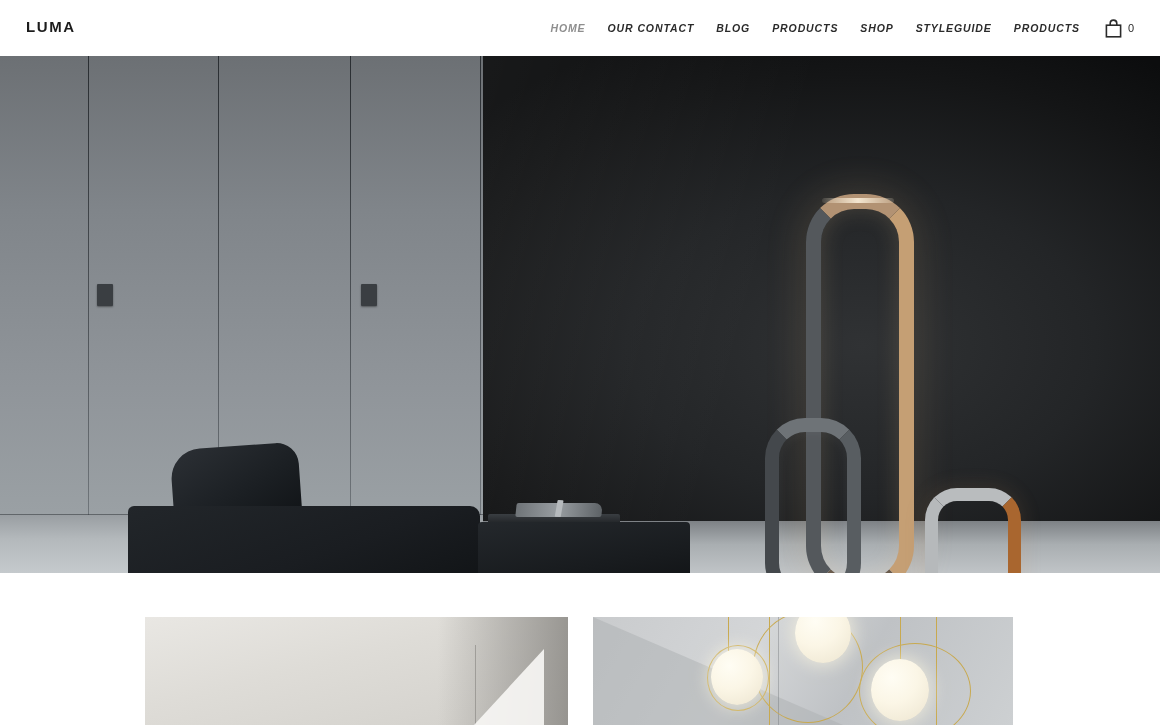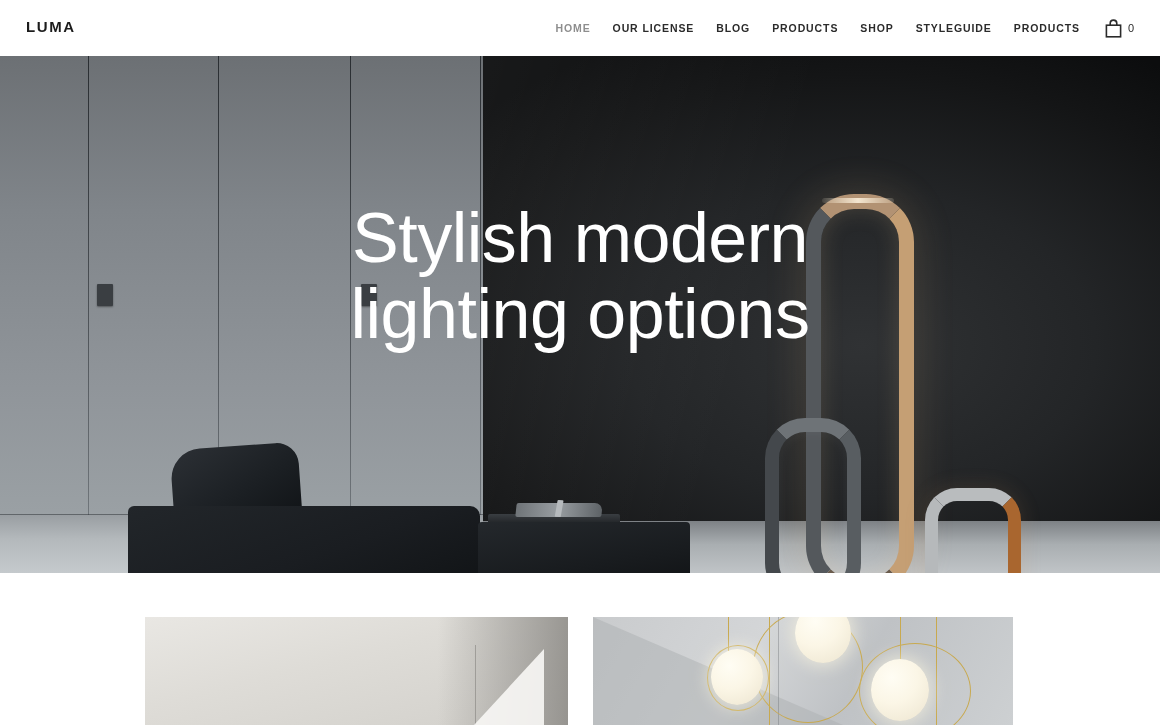--- a/index.html
+++ b/index.html
@@ -29,20 +29,21 @@
     position:absolute; right:26px; top:0;
     height:56px;
     display:flex; align-items:center; gap:0;
   }
   .nav-link {
     font-size:10.5px; font-weight:bold;
     letter-spacing:0.9px; color:#2b2b2b;
     text-decoration:none;
     padding:0 11px; white-space:nowrap;
     line-height:1;
+    font-style:italic;
   }
   .nav-link.active { color:#8e8e8e; }
   .cart {
     display:flex; align-items:center; gap:6px;
     padding-left:14px;
   }
   .cart-icon { width:17px; height:19px; display:block; }
   .cart-count { font-size:11px; color:#2b2b2b; line-height:1; }
 
   
@@ -275,21 +276,21 @@
 </head>
 <body>
 
 <div class="page">
 
   <header class="navbar">
     <div class="logo">LUMA</div>
 
     <nav class="nav-links">
       <a class="nav-link active" href="#">HOME</a>
-      <a class="nav-link" href="#">OUR LICENSE</a>
+      <a class="nav-link" href="#">OUR CONTACT</a>
       <a class="nav-link" href="#">BLOG</a>
       <a class="nav-link" href="#">PRODUCTS</a>
       <a class="nav-link" href="#">SHOP</a>
       <a class="nav-link" href="#">STYLEGUIDE</a>
       <a class="nav-link" href="#">PRODUCTS</a>
 
       <div class="cart">
         <svg class="cart-icon" viewBox="0 0 17 19">
           <path d="M5.2 6.2V4.4a3.3 3.3 0 0 1 6.6 0v1.8" fill="none" stroke="#2b2b2b" stroke-width="1.6"></path>
           <rect x="1.4" y="6.2" width="14.2" height="11.6" fill="none" stroke="#2b2b2b" stroke-width="1.6"></rect>
@@ -329,22 +330,20 @@
       </div>
 
       <div class="sofa-cushion"></div>
       <div class="sofa-back"></div>
       <div class="side-table"></div>
       <div class="magazine"></div>
       <div class="chaise"></div>
     </div>
 
     <div class="hero-copy">
-      <h1 class="hero-title">Stylish modern
-lighting options</h1>
     </div>
   </section>
 
   <section class="cards">
 
     <div class="card card-left">
       <div class="photo-interior">
         <div class="interior-corner"></div>
         <div class="interior-edge"></div>
         <div class="interior-wedge"></div>

